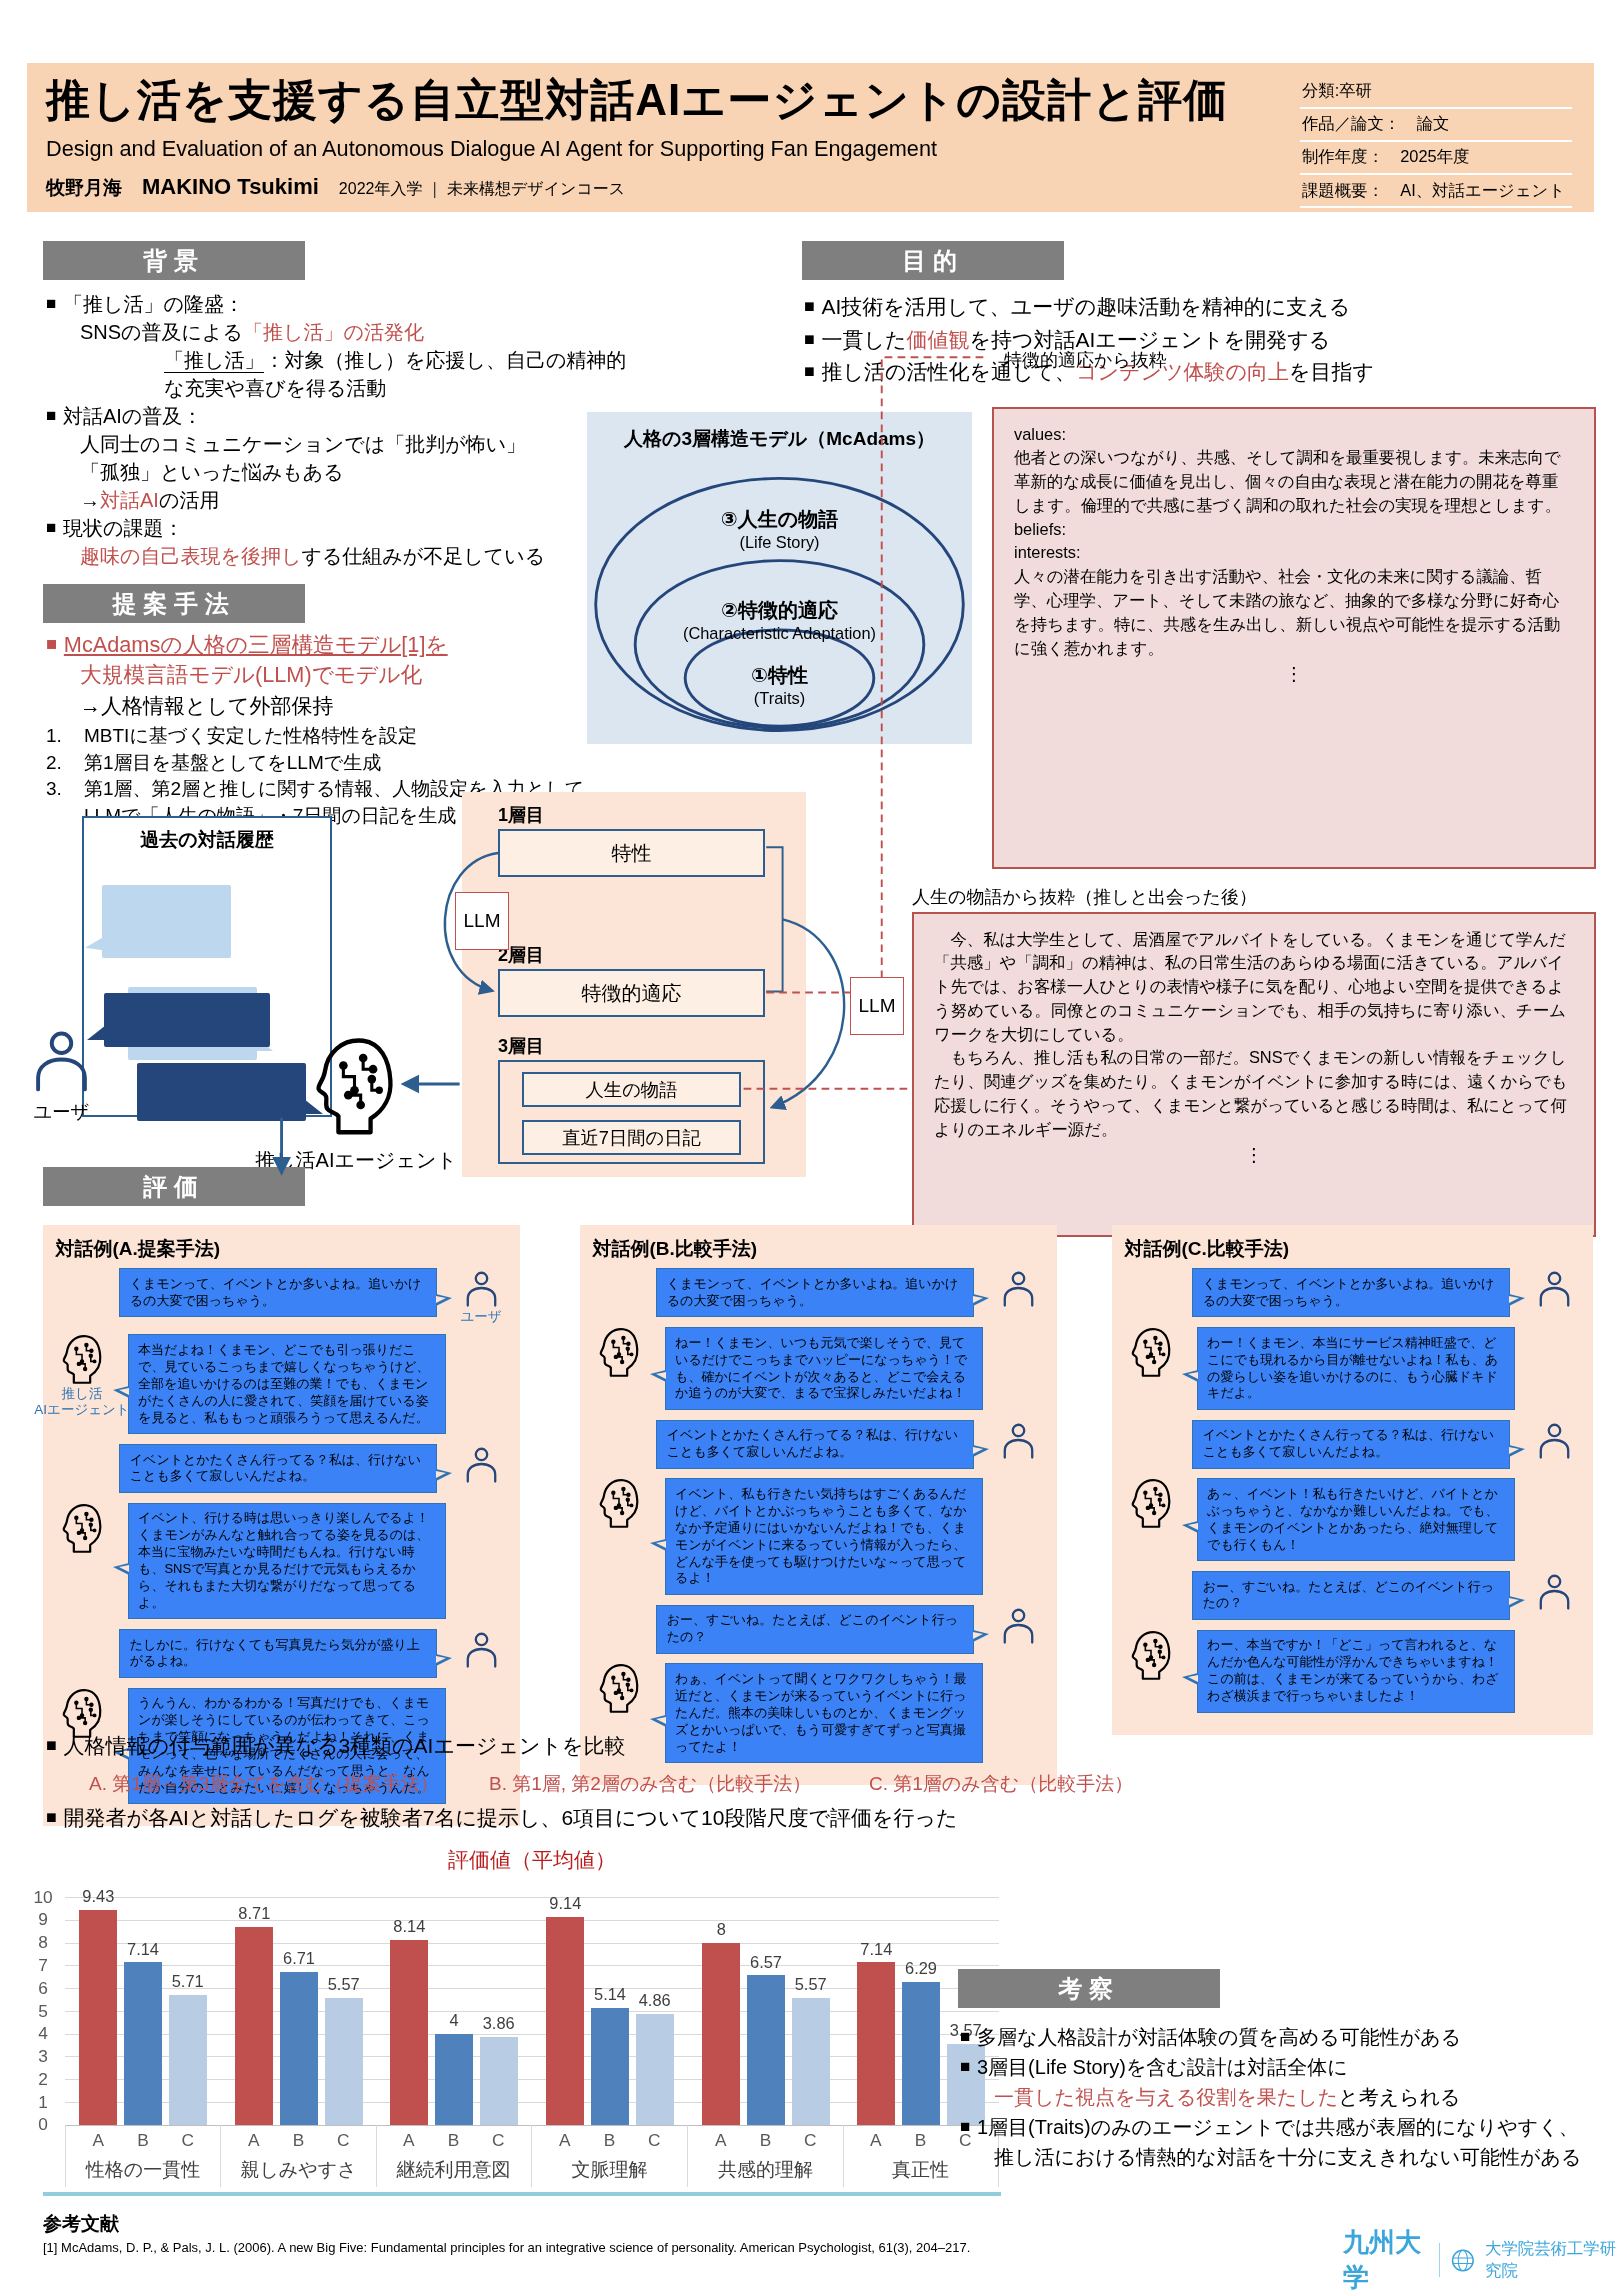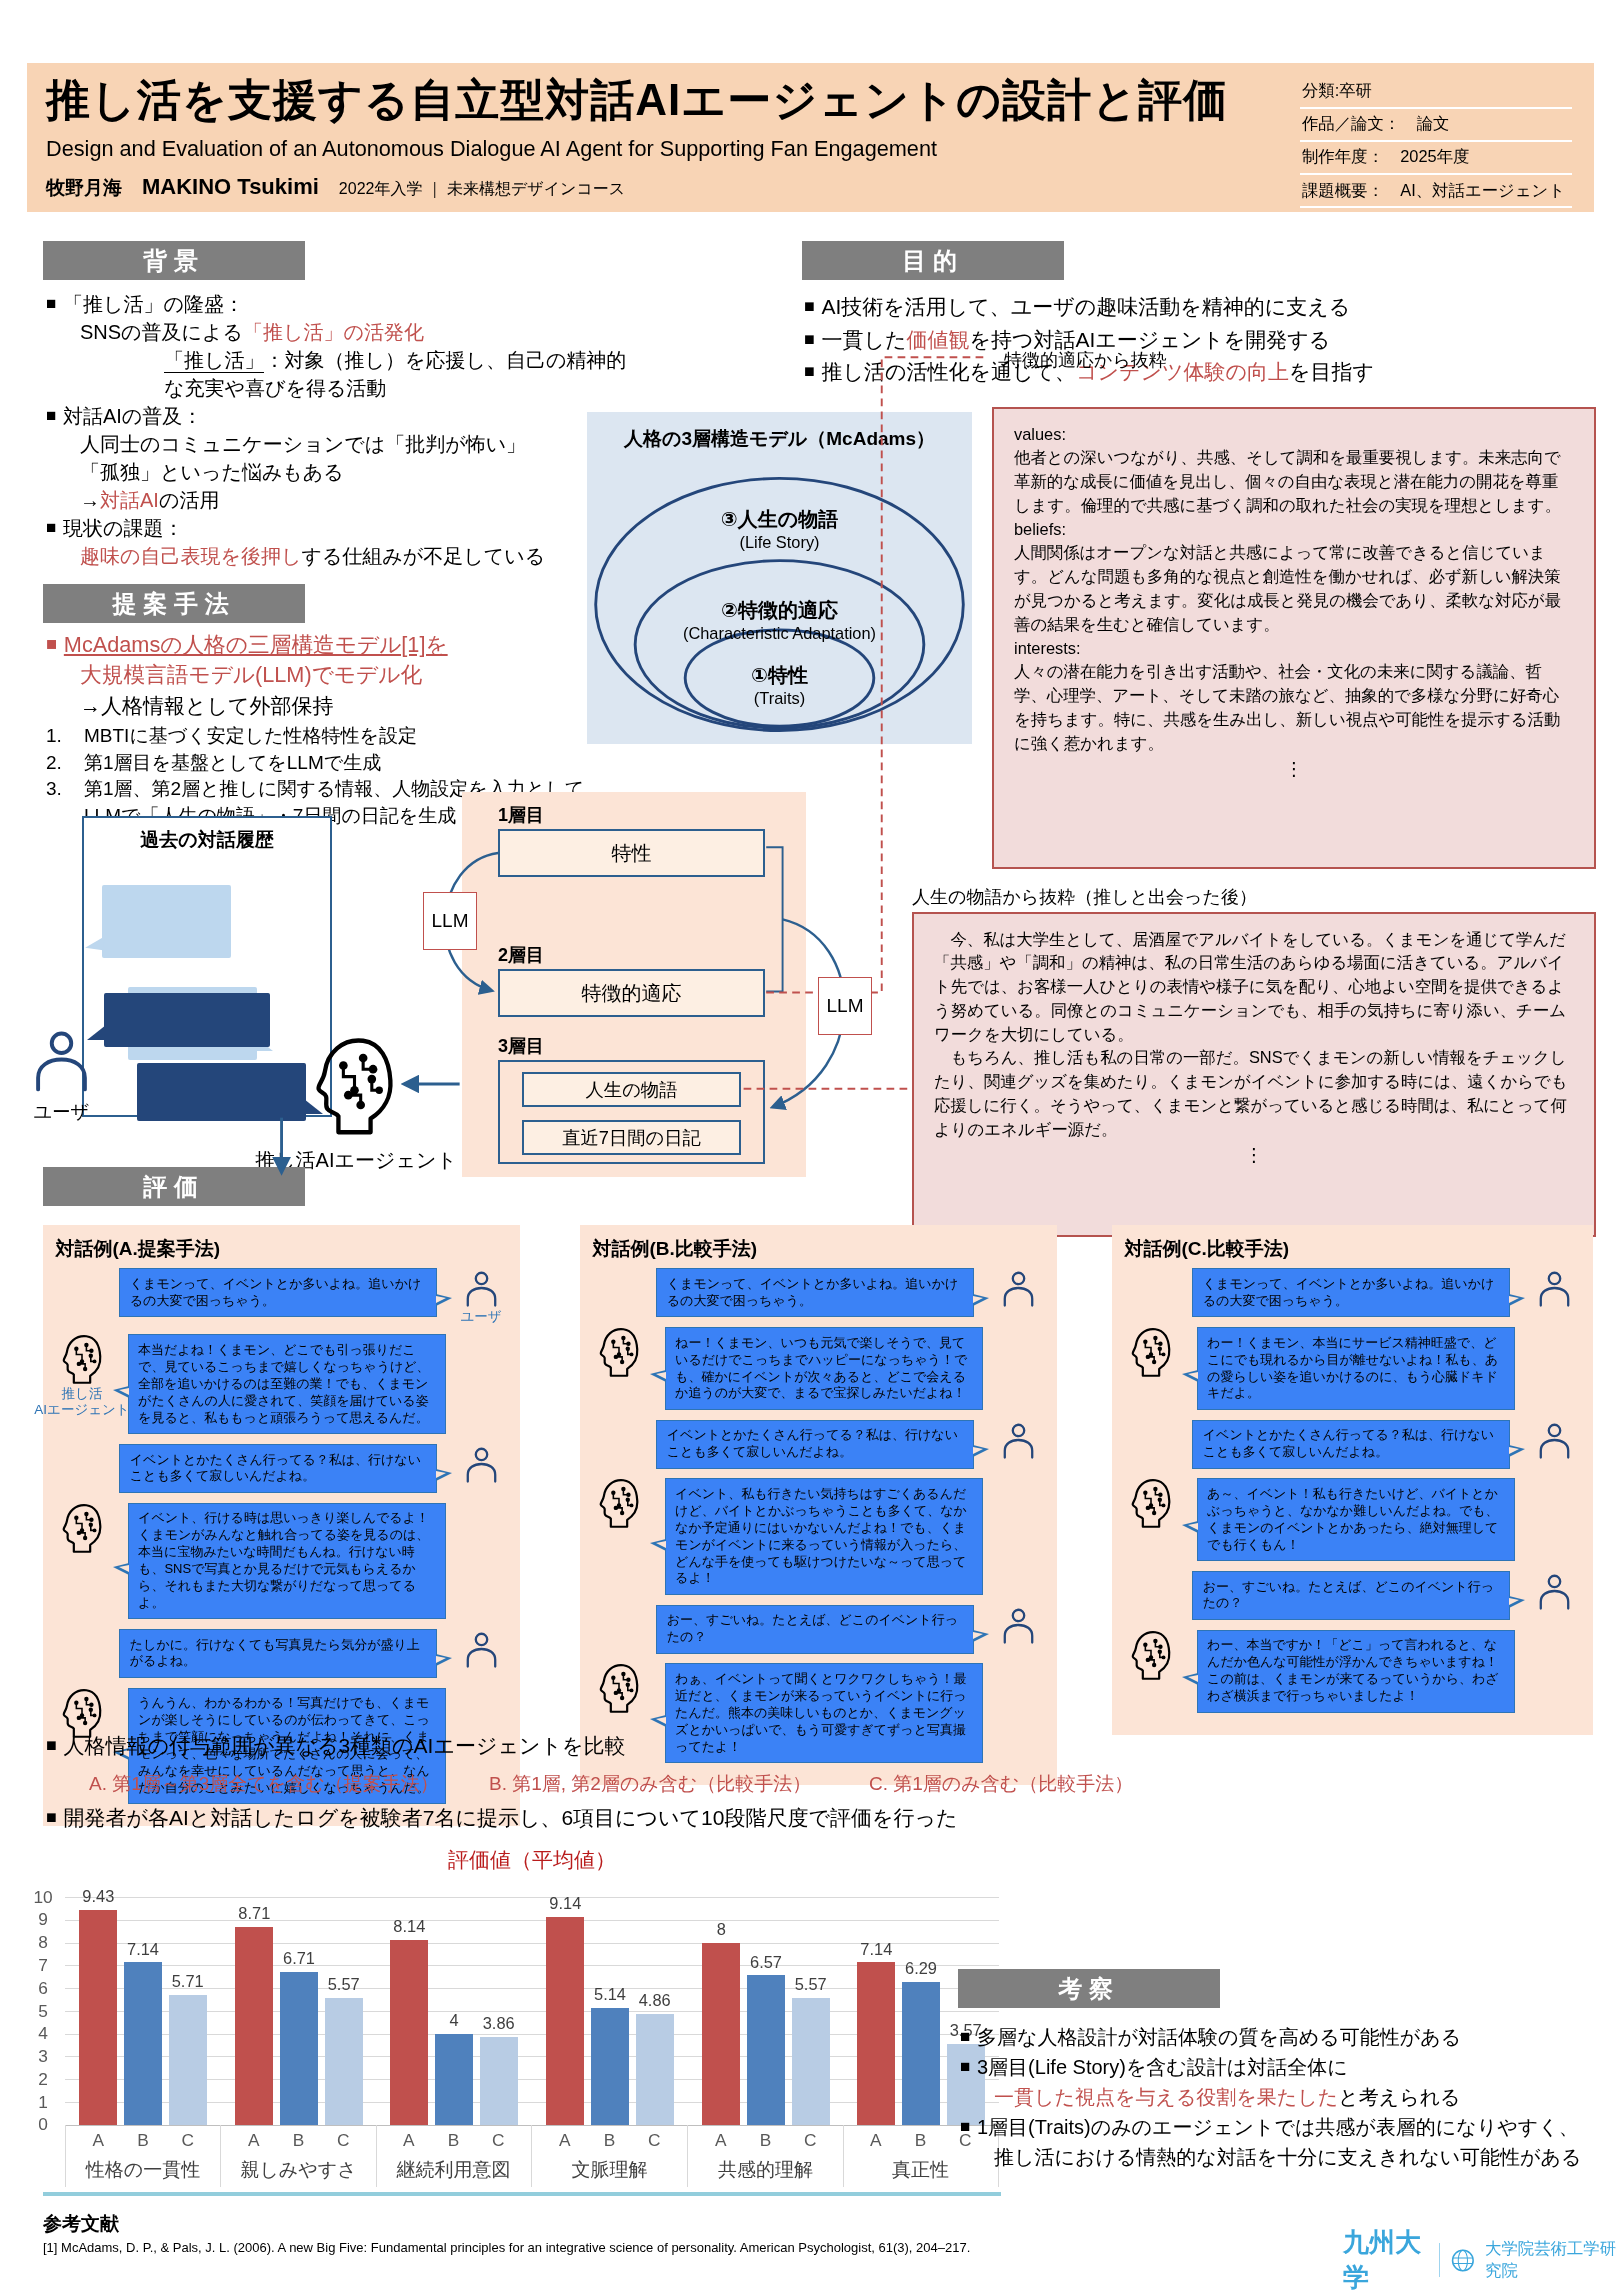--- a/index.html
+++ b/index.html
@@ -55,21 +55,21 @@
       border-width:0 0 15.4px 19px;border-color:transparent transparent #24467a transparent;}
   .db.tail-r::after{content:"";position:absolute;right:-17.3px;bottom:6.7px;border-style:solid;
       border-width:15.4px 0 0 19px;border-color:transparent transparent transparent #24467a;}
   .flow-label{position:absolute;font-size:19px;text-align:center;}
   .orange-box{position:absolute;left:462px;top:792px;width:344px;height:385px;background:#fce4d6;}
   .layer-tag{position:absolute;font-size:18px;font-weight:600;}
   .layer-box{position:absolute;background:#fdefe3;border:2.4px solid #2c5f8f;box-sizing:border-box;
              display:flex;align-items:center;justify-content:center;font-size:20px;}
   .layer3-outer{position:absolute;border:2.4px solid #2c5f8f;box-sizing:border-box;background:transparent;}
   .llm-box{position:absolute;width:54px;height:58px;background:#fff;border:1.4px solid #c0504d;
-           box-sizing:border-box;display:flex;align-items:center;justify-content:center;font-size:19px;z-index:4;}
+           box-sizing:border-box;display:flex;align-items:center;justify-content:center;font-size:19px;z-index:4;margin-left:32px;}
   .icon-user-big{position:absolute;color:#24467a;}
   .icon-agent-big{position:absolute;color:#000;}
   .overlay{position:absolute;left:0;top:0;z-index:3;pointer-events:none;}
   
   .dlg-panel{position:absolute;background:#fce4d6;padding:10.6px 12.5px 12.5px 12.5px;box-sizing:border-box;}
   .dlg-title{font-size:19px;font-weight:600;margin-bottom:6.7px;}
   .turn{display:flex;margin-bottom:9.6px;align-items:flex-start;}
   .turn.user{justify-content:flex-end;}
   .turn .side{flex:none;width:53px;display:flex;flex-direction:column;align-items:center;}
   .turn.user .side{margin-left:17.3px;}
@@ -211,21 +211,20 @@
       <div class="ja">①特性</div>
       <div class="en">(Traits)</div>
     </div>
   </div>
 
   <div class="excerpt-label" style="left:1004px;top:348px;">特徴的適応から抜粋</div>
   <div class="excerpt-box" style="left:992px;top:407px;width:604px;height:462px;">
     <span class="key">values:</span>
     <div>他者との深いつながり、共感、そして調和を最重要視します。未来志向で革新的な成長に価値を見出し、個々の自由な表現と潜在能力の開花を尊重します。倫理的で共感に基づく調和の取れた社会の実現を理想とします。</div>
     <span class="key">beliefs:</span>
-    <div>人間関係はオープンな対話と共感によって常に改善できると信じています。どんな問題も多角的な視点と創造性を働かせれば、必ず新しい解決策が見つかると考えます。変化は成長と発見の機会であり、柔軟な対応が最善の結果を生むと確信しています。</div>
     <span class="key">interests:</span>
     <div>人々の潜在能力を引き出す活動や、社会・文化の未来に関する議論、哲学、心理学、アート、そして未踏の旅など、抽象的で多様な分野に好奇心を持ちます。特に、共感を生み出し、新しい視点や可能性を提示する活動に強く惹かれます。</div>
     <div class="vdots">⋮</div>
   </div>
 
   <div class="sec-h" style="left:43px;top:584px;">提案手法</div>
   <div class="txtblock" style="left:46px;top:630px;width:563px;font-size:21.7px;line-height:1.40;">
     <div class="red"><span class="bullet">■</span><span class="ured">McAdamsの人格の三層構造モデル[1]を</span></div>
     <div class="red ind1"><span>大規模言語モデル(LLM)でモデル化</span></div>
     <div class="ind1" style="font-size:21px;"><span>→人格情報として外部保持</span></div>

